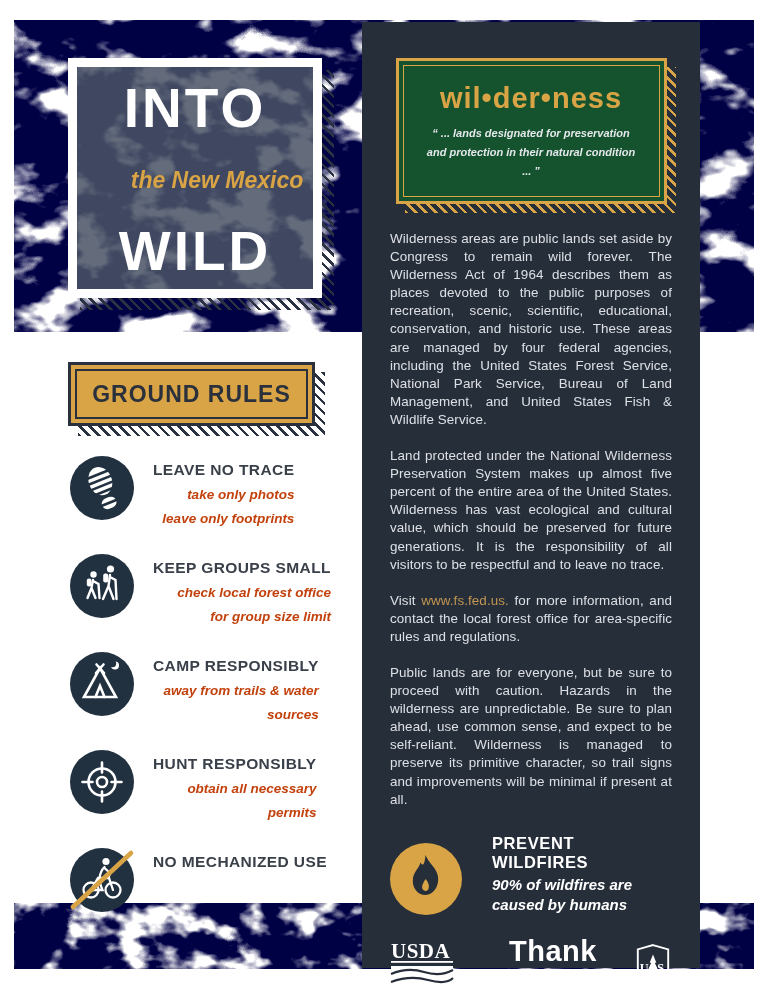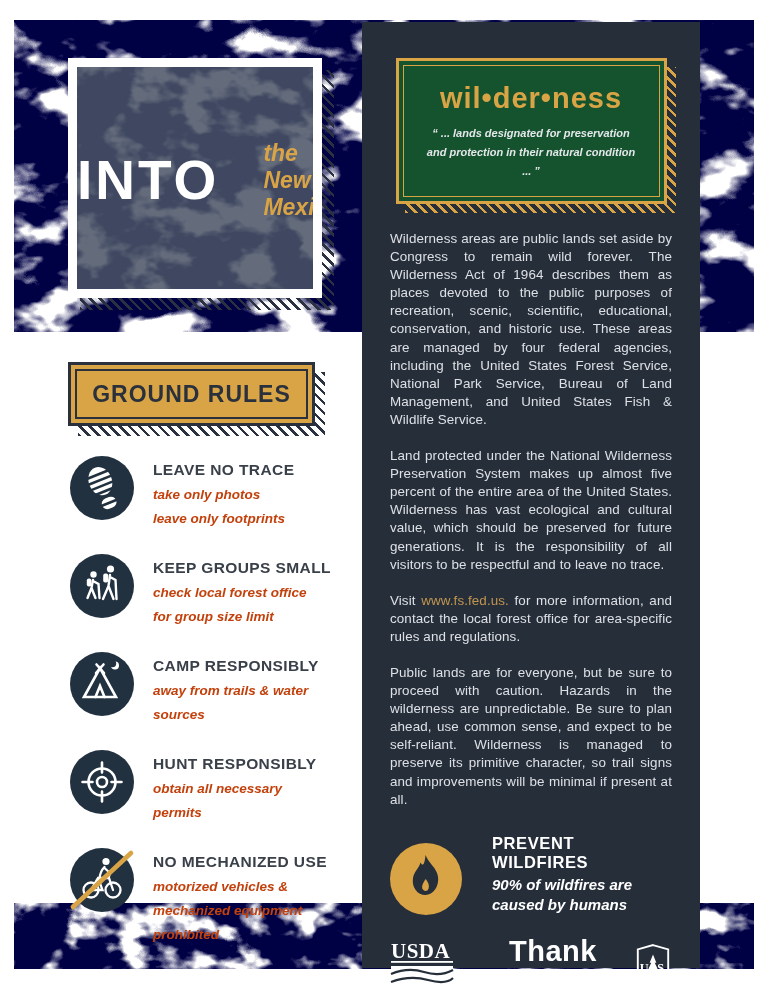--- a/index.html
+++ b/index.html
@@ -9,35 +9,35 @@
   .tex svg{display:block;width:100%;height:100%;}
   .hatch-dark{position:absolute;background:repeating-linear-gradient(45deg,#2a3140 0 2.5px,rgba(0,0,0,0) 2.5px 7px);}
   .hatch-gold{position:absolute;background:repeating-linear-gradient(45deg,#d9a445 0 2.5px,rgba(0,0,0,0) 2.5px 7px);}
 
   
   .title-box{position:absolute;left:68px;top:58px;width:254px;height:240px;background:#ffffff;
              padding:9px;box-sizing:border-box;}
   .title-inner{position:relative;width:100%;height:100%;overflow:hidden;background:#8d94a1;}
   .title-inner svg{position:absolute;left:0;top:0;width:100%;height:100%;}
   .slate-overlay{position:absolute;left:0;top:0;right:0;bottom:0;background:rgba(74,84,102,0.86);}
-  .title-text{position:absolute;left:0;top:0;right:0;bottom:0;display:flex;flex-direction:row;
+  .title-text{position:absolute;left:0;top:0;right:0;bottom:0;display:flex;flex-direction:column;
               align-items:center;justify-content:space-between;padding:14px 0 10px;box-sizing:border-box;}
   .t-big{font-size:55px;font-weight:bold;color:#ffffff;letter-spacing:3px;line-height:1;}
   .t-mid{font-size:23px;font-weight:bold;font-style:italic;color:#d9a445;margin-left:44px;}
 
   
   .gr-box{position:absolute;left:68px;top:362px;width:247px;height:64px;background:#d9a445;
           border:3px solid #2a313c;box-sizing:border-box;padding:4px;}
   .gr-inner{border:2px solid #2a313c;height:100%;box-sizing:border-box;display:flex;align-items:center;
             justify-content:center;font-weight:bold;font-size:23px;color:#2a313c;letter-spacing:1px;}
   .rules{position:absolute;left:70px;top:456px;width:296px;display:flex;flex-direction:column;gap:23px;}
   .rule{display:flex;gap:19px;}
   .rule-icon{width:64px;height:64px;flex:none;position:relative;}
   .rule-icon svg{display:block;}
-  .rule-text{padding-top:5px;}
+  .rule-text{padding-top:5px;text-align:right;}
   .rule-title{font-weight:bold;font-size:15.5px;color:#3a4049;letter-spacing:0.4px;margin-bottom:4px;}
   .rule-desc{font-style:italic;font-weight:bold;font-size:13.5px;color:#c2410c;line-height:24px;white-space:pre-line;}
 
   
   .dark-panel{position:absolute;left:362px;top:22px;width:338px;height:946px;background:#262e3a;}
   .panel-inner{padding:36px 28px 0;box-sizing:border-box;height:100%;}
   .def-wrap{position:relative;width:271px;height:146px;margin:0 auto 26px;}
   .def-shadow{left:9px;top:9px;width:271px;height:146px;}
   .def-box{position:absolute;left:0;top:0;width:100%;height:100%;border:3px solid #d9a445;background:#14532d;
            box-sizing:border-box;padding:4px;}
@@ -200,23 +200,20 @@
             <circle cx="47" cy="46" r="7.5"></circle>
             <path d="M25 46 L32 34 L43 34 L47 46 M32 34 L36.5 46 H25"></path>
             <path d="M38.5 23 C35.5 26 34 30 33.5 34 M38.5 24 L44 29 L42.5 34"></path>
           </g>
           <circle cx="40" cy="17.5" r="3.6" fill="#ffffff"></circle>
           <line x1="7" y1="63" x2="65" y2="9" stroke="#d9a445" stroke-width="4.6" stroke-linecap="round"></line>
         </svg>
       </div>
       <div class="rule-text">
         <div class="rule-title">NO MECHANIZED USE</div>
-        <div class="rule-desc">motorized vehicles &amp;
-mechanized equipment
-prohibited</div>
       </div>
     </div>
 
   </div>
 
   <div class="dark-panel">
     <div class="panel-inner">
 
       <div class="def-wrap">
         <div class="hatch-gold def-shadow"></div>

